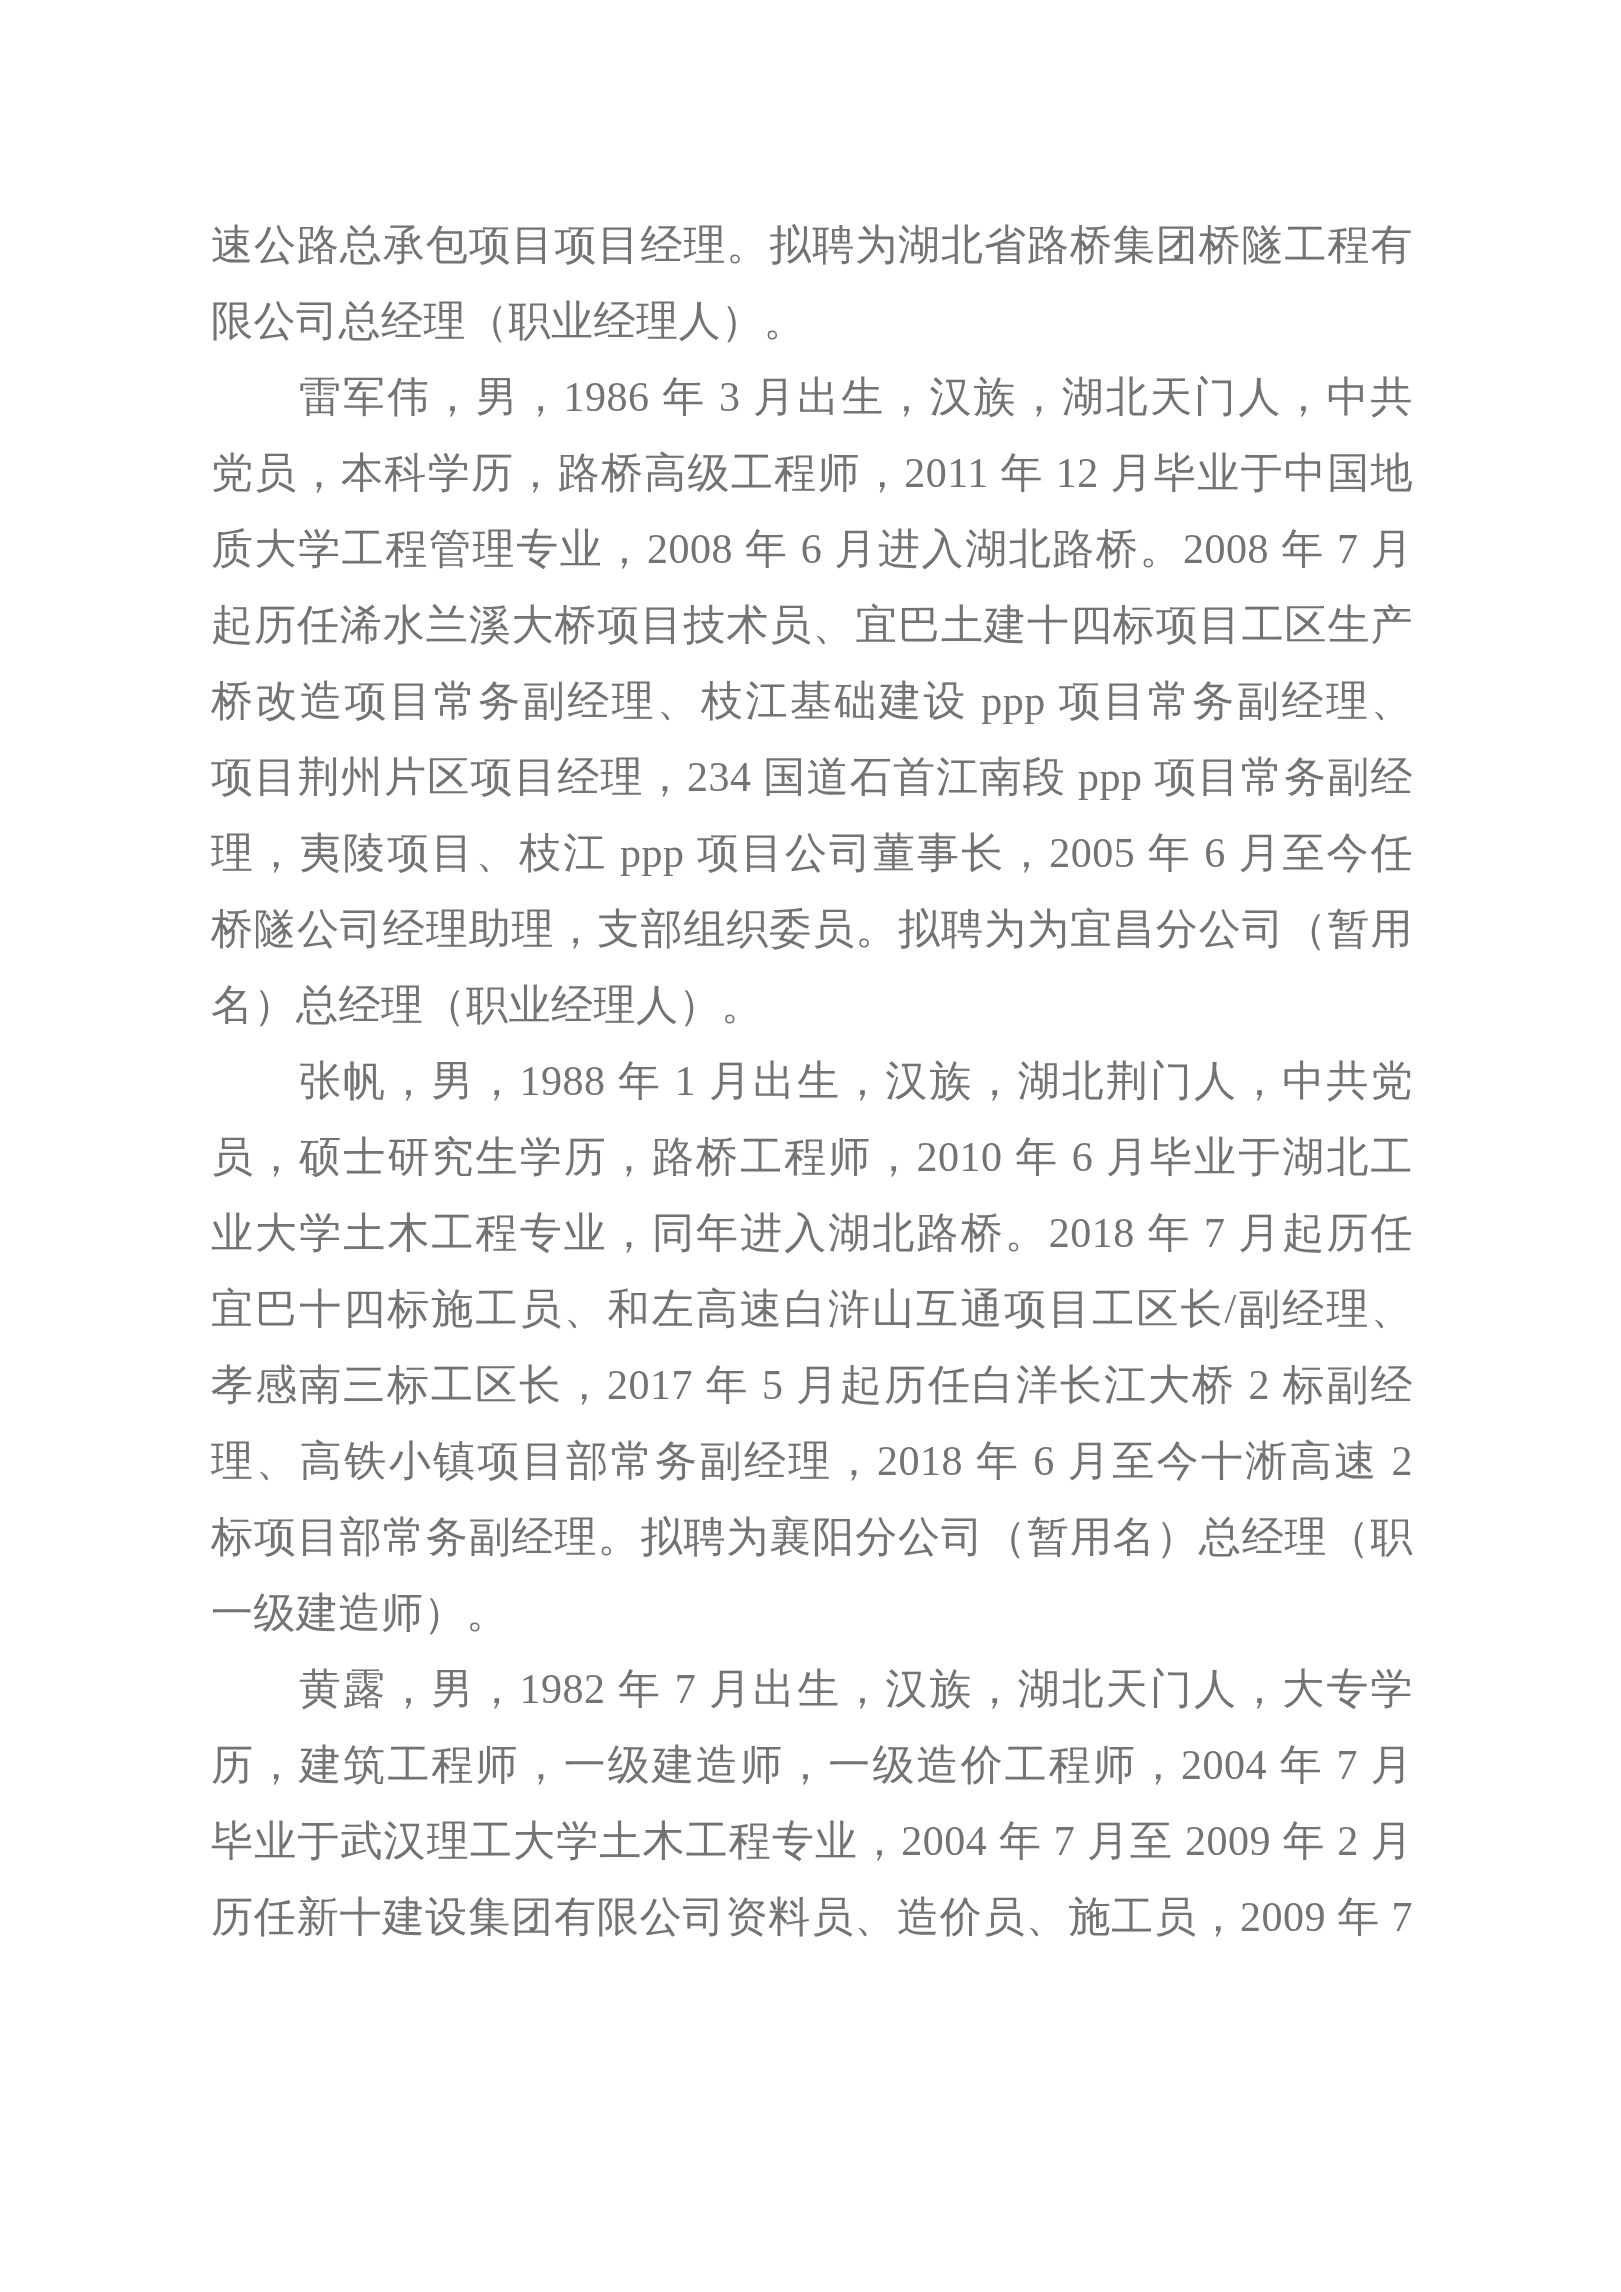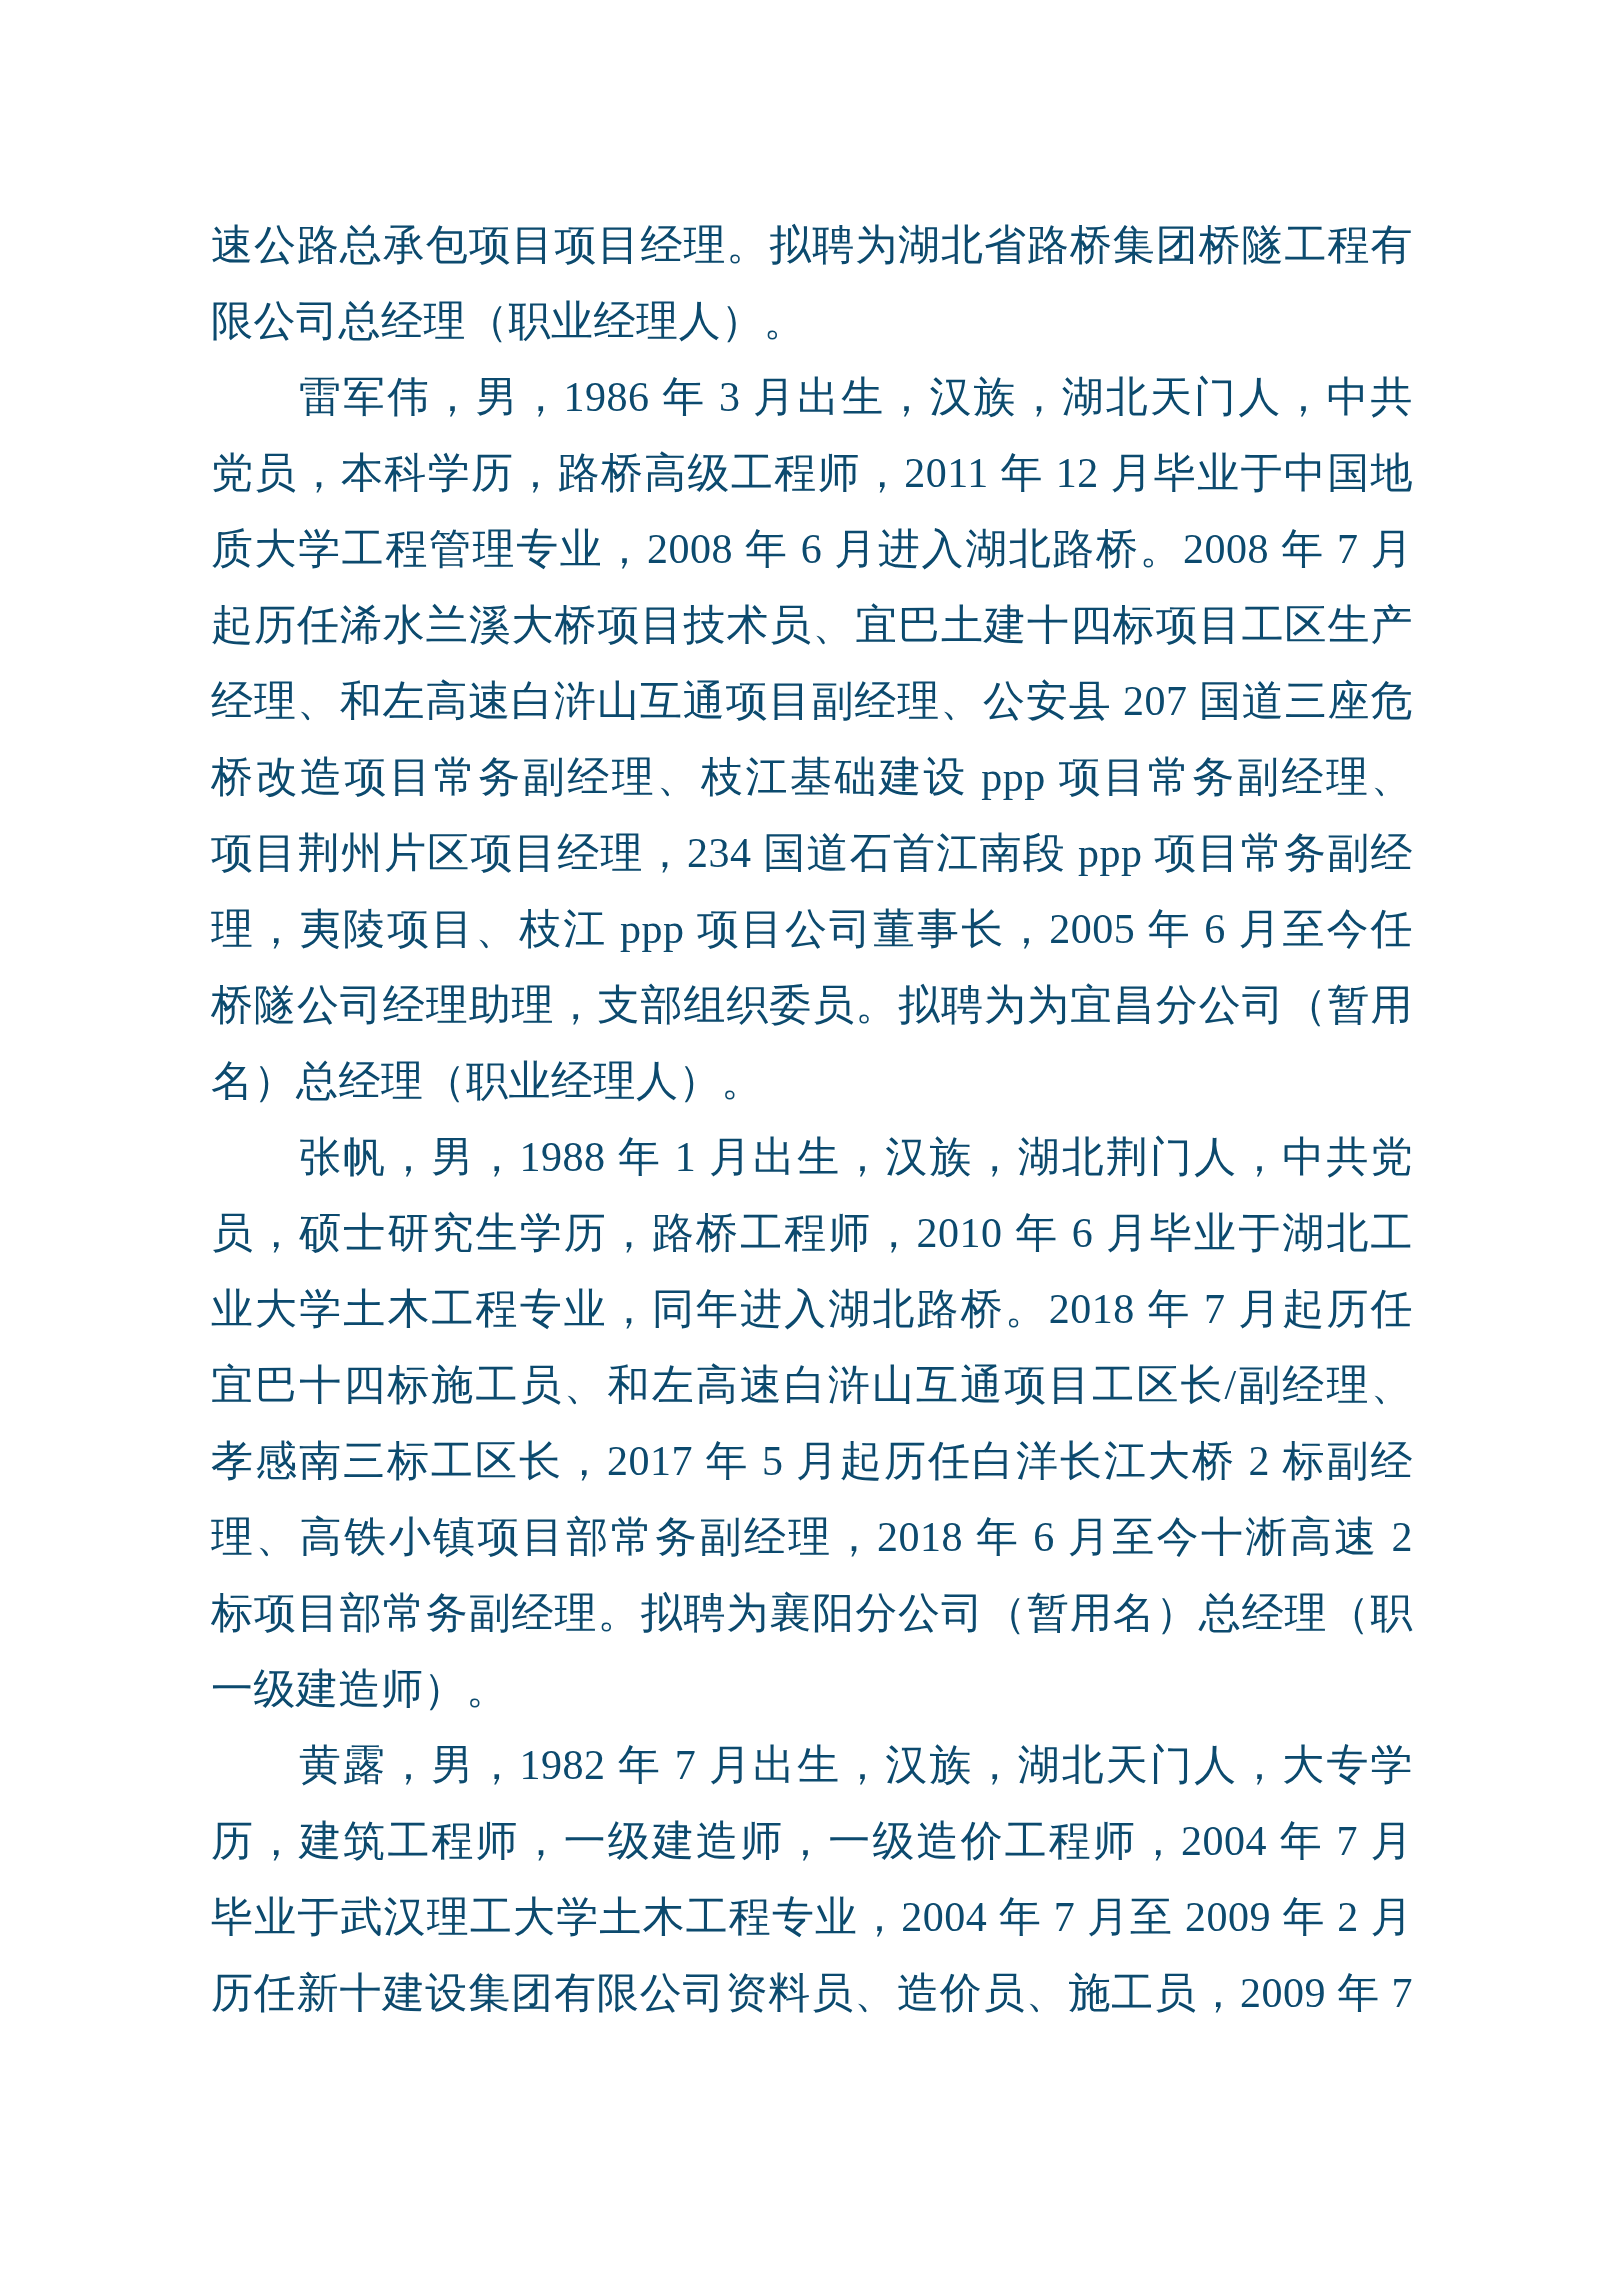--- a/index.html
+++ b/index.html
@@ -5,21 +5,21 @@
   html, body {
     margin: 0;
     padding: 0;
     background: #ffffff;
   }
   .page {
     position: relative;
     width: 1621px;
     height: 2293px;
     background: #ffffff;
-    color: #0c4a6e;
+    color: #737373;
     font-family: "Liberation Serif", "DejaVu Serif", serif;
     overflow: hidden;
   }
   .text-block {
     position: absolute;
     left: 211px;
     top: 207px;
     width: 1202px;
   }
   .paragraph {
@@ -52,21 +52,20 @@
   <div class="text-block">
       <div class="paragraph">
         <div class="line">速公路总承包项目项目经理。拟聘为湖北省路桥集团桥隧工程有</div>
         <div class="line para-end">限公司总经理（职业经理人）。</div>
       </div>
       <div class="paragraph">
         <div class="line indent-first">雷军伟，男，1986 年 3 月出生，汉族，湖北天门人，中共</div>
         <div class="line">党员，本科学历，路桥高级工程师，2011 年 12 月毕业于中国地</div>
         <div class="line">质大学工程管理专业，2008 年 6 月进入湖北路桥。2008 年 7 月</div>
         <div class="line">起历任浠水兰溪大桥项目技术员、宜巴土建十四标项目工区生产</div>
-        <div class="line">经理、和左高速白浒山互通项目副经理、公安县 207 国道三座危</div>
         <div class="line">桥改造项目常务副经理、枝江基础建设 ppp 项目常务副经理、ETC</div>
         <div class="line">项目荆州片区项目经理，234 国道石首江南段 ppp 项目常务副经</div>
         <div class="line">理，夷陵项目、枝江 ppp 项目公司董事长，2005 年 6 月至今任</div>
         <div class="line">桥隧公司经理助理，支部组织委员。拟聘为为宜昌分公司（暂用</div>
         <div class="line para-end">名）总经理（职业经理人）。</div>
       </div>
       <div class="paragraph">
         <div class="line indent-first">张帆，男，1988 年 1 月出生，汉族，湖北荆门人，中共党</div>
         <div class="line">员，硕士研究生学历，路桥工程师，2010 年 6 月毕业于湖北工</div>
         <div class="line">业大学土木工程专业，同年进入湖北路桥。2018 年 7 月起历任</div>

